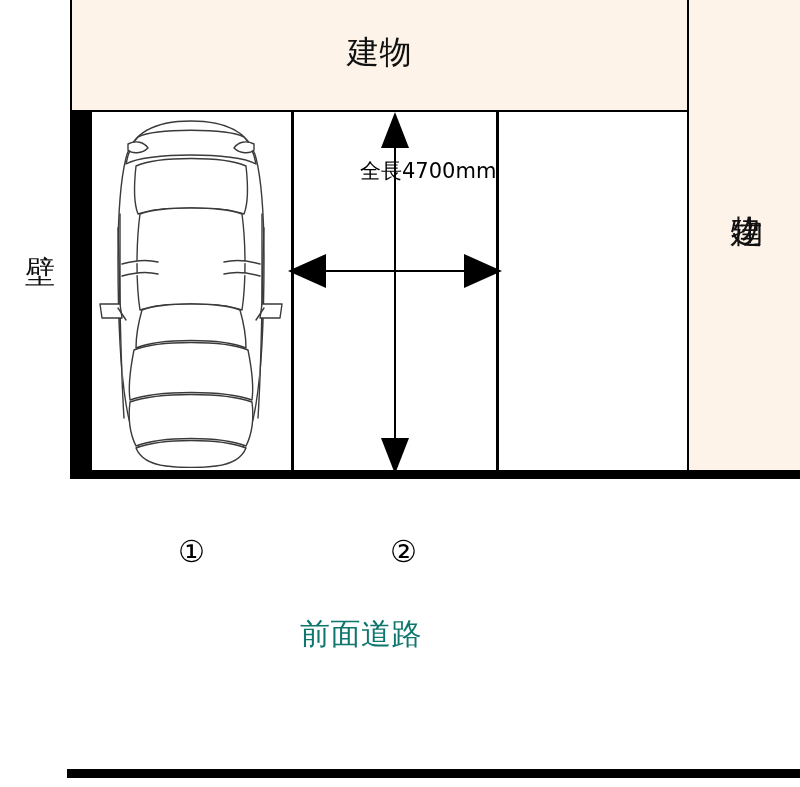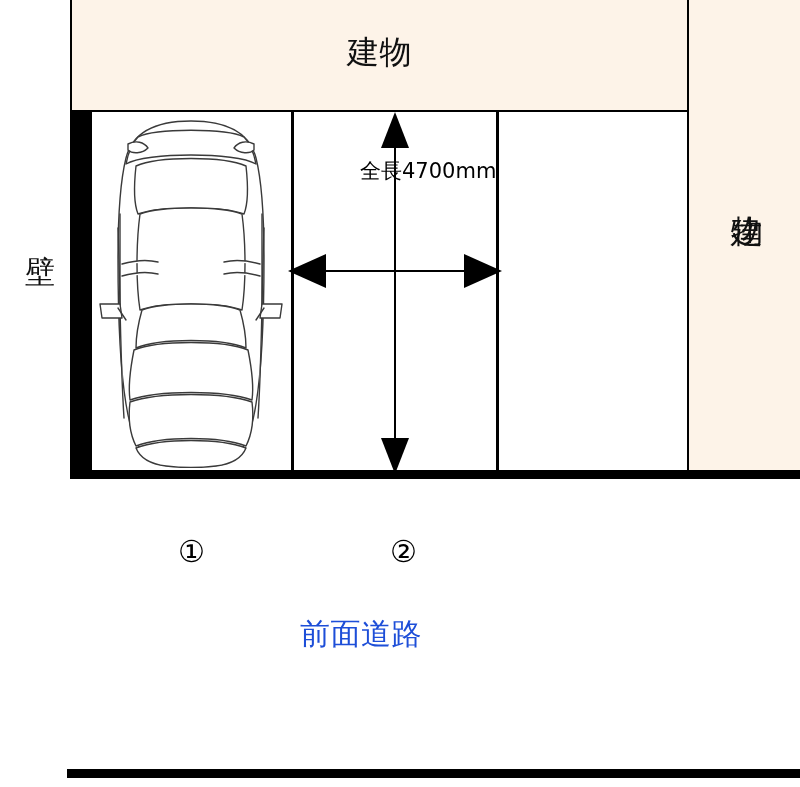--- a/index.html
+++ b/index.html
@@ -173,21 +173,21 @@
     font-size: 30px;
     color: #111111;
     font-family: "DejaVu Sans", "Liberation Sans", sans-serif;
     white-space: pre;
   }
   #road-label {
     position: absolute;
     left: 300px;
     top: 614px;
     font-size: 30px;
-    color: #1d4ed8;
+    color: #0f766e;
     font-family: "DejaVu Sans", "Liberation Sans", sans-serif;
     white-space: pre;
     letter-spacing: 0.5px;
   }
 </style>
 </head>
 <body>
 
 <div id="stage">
 

